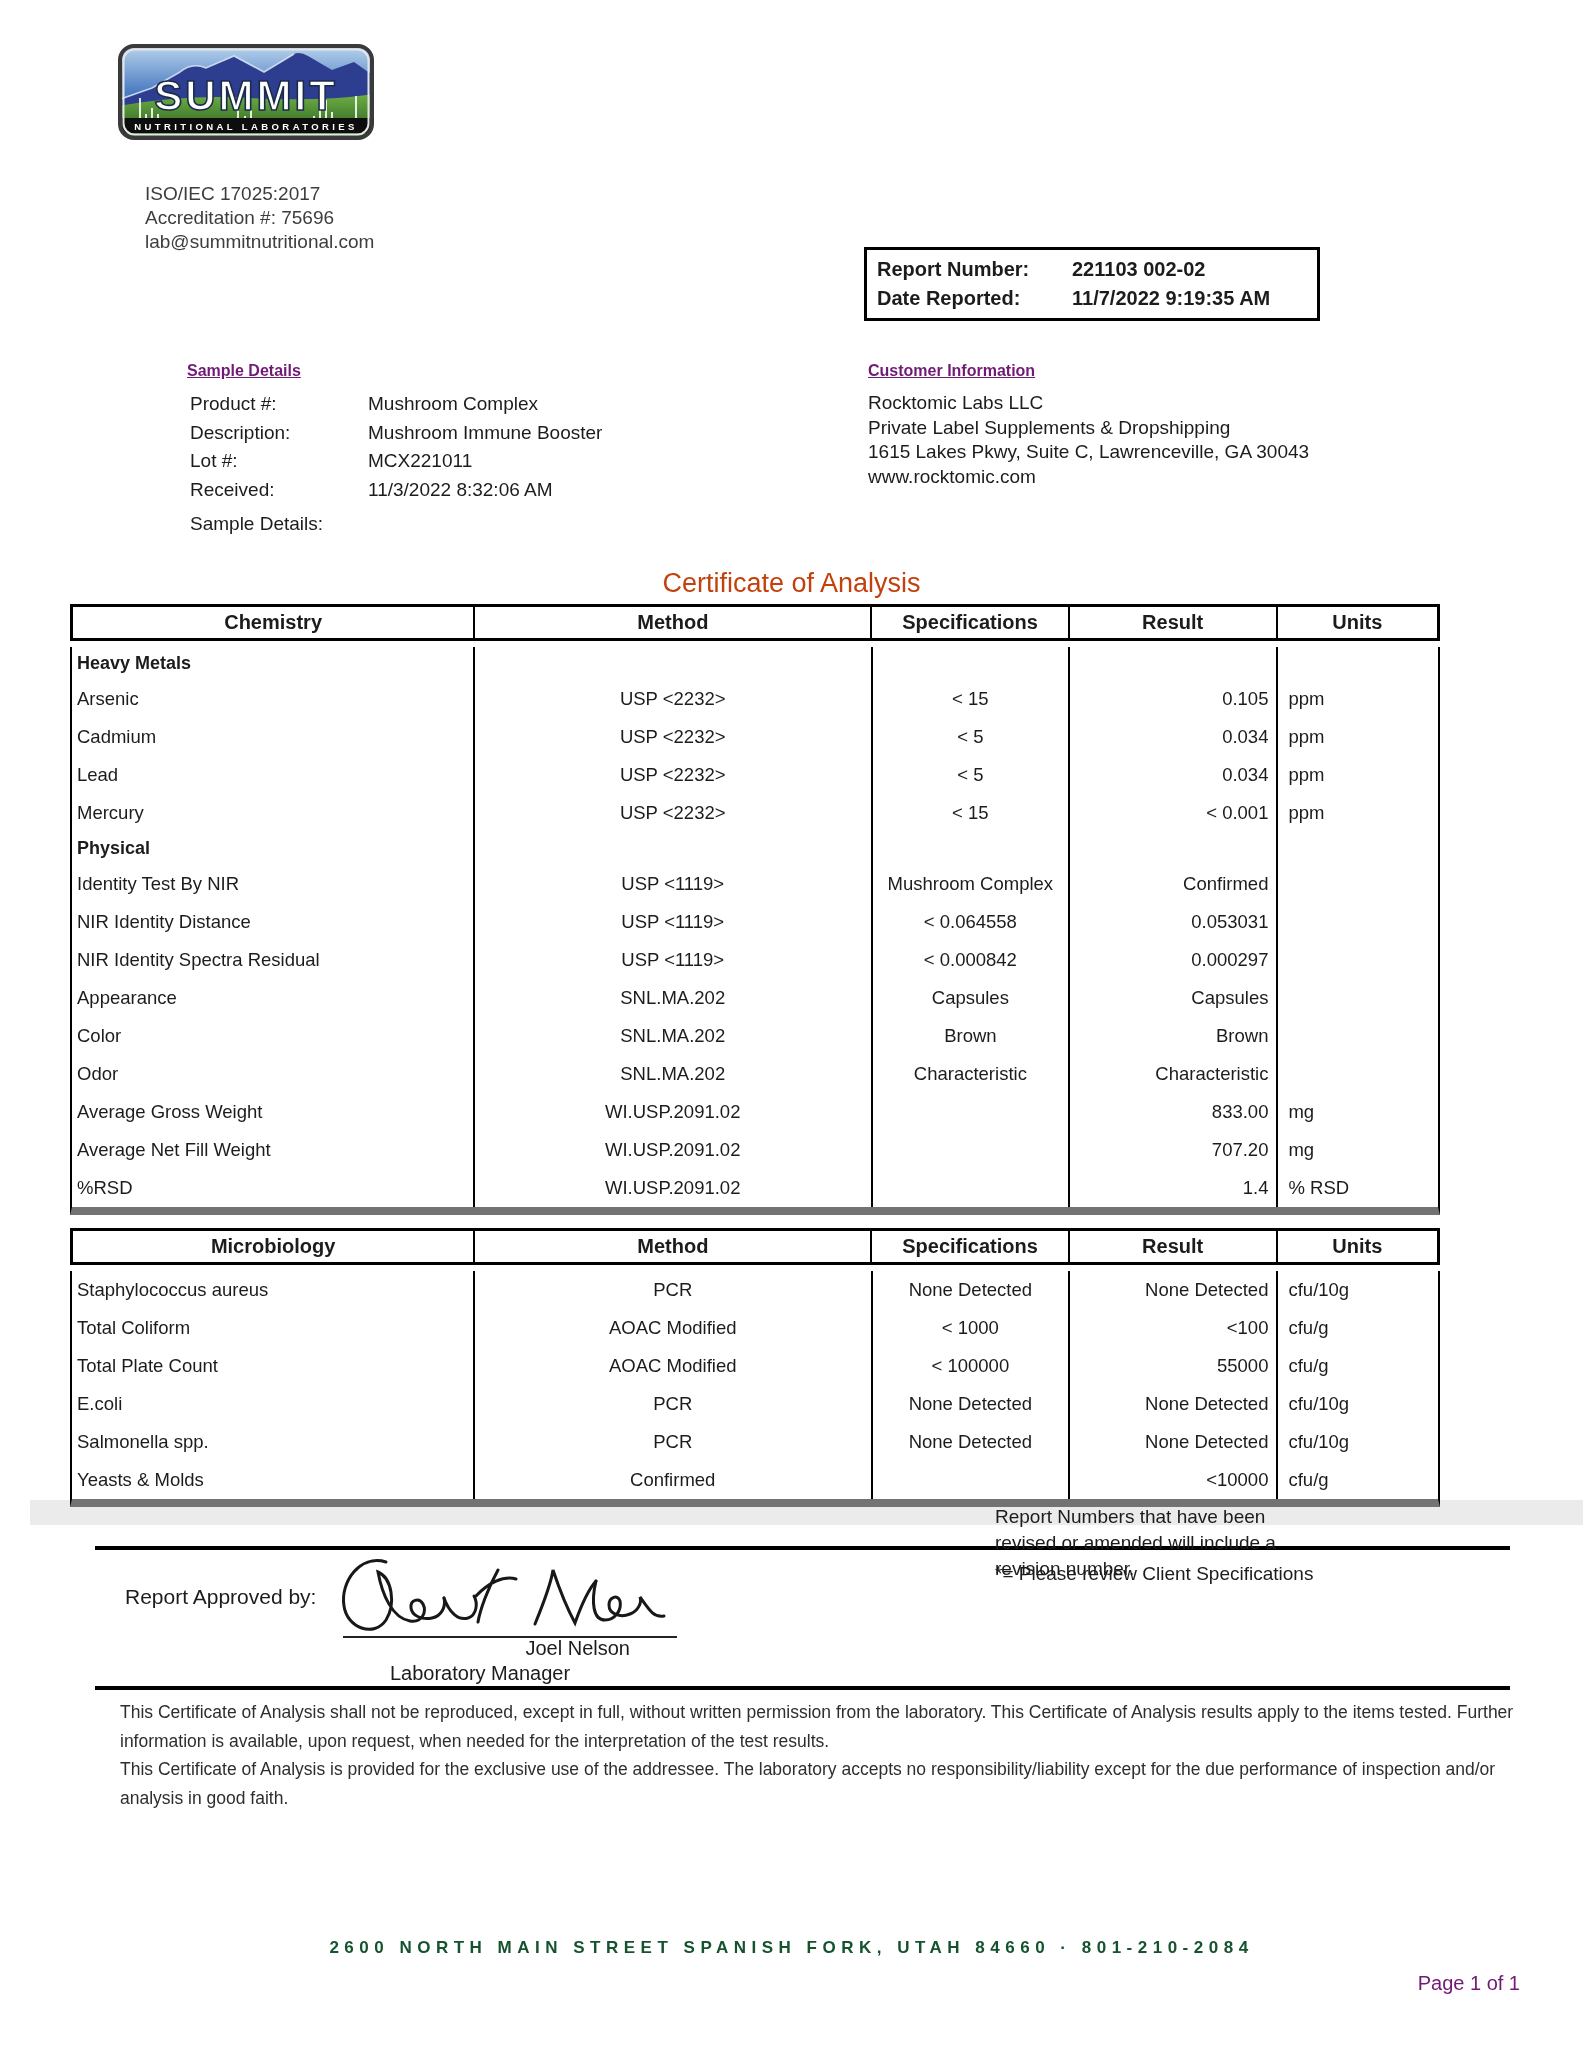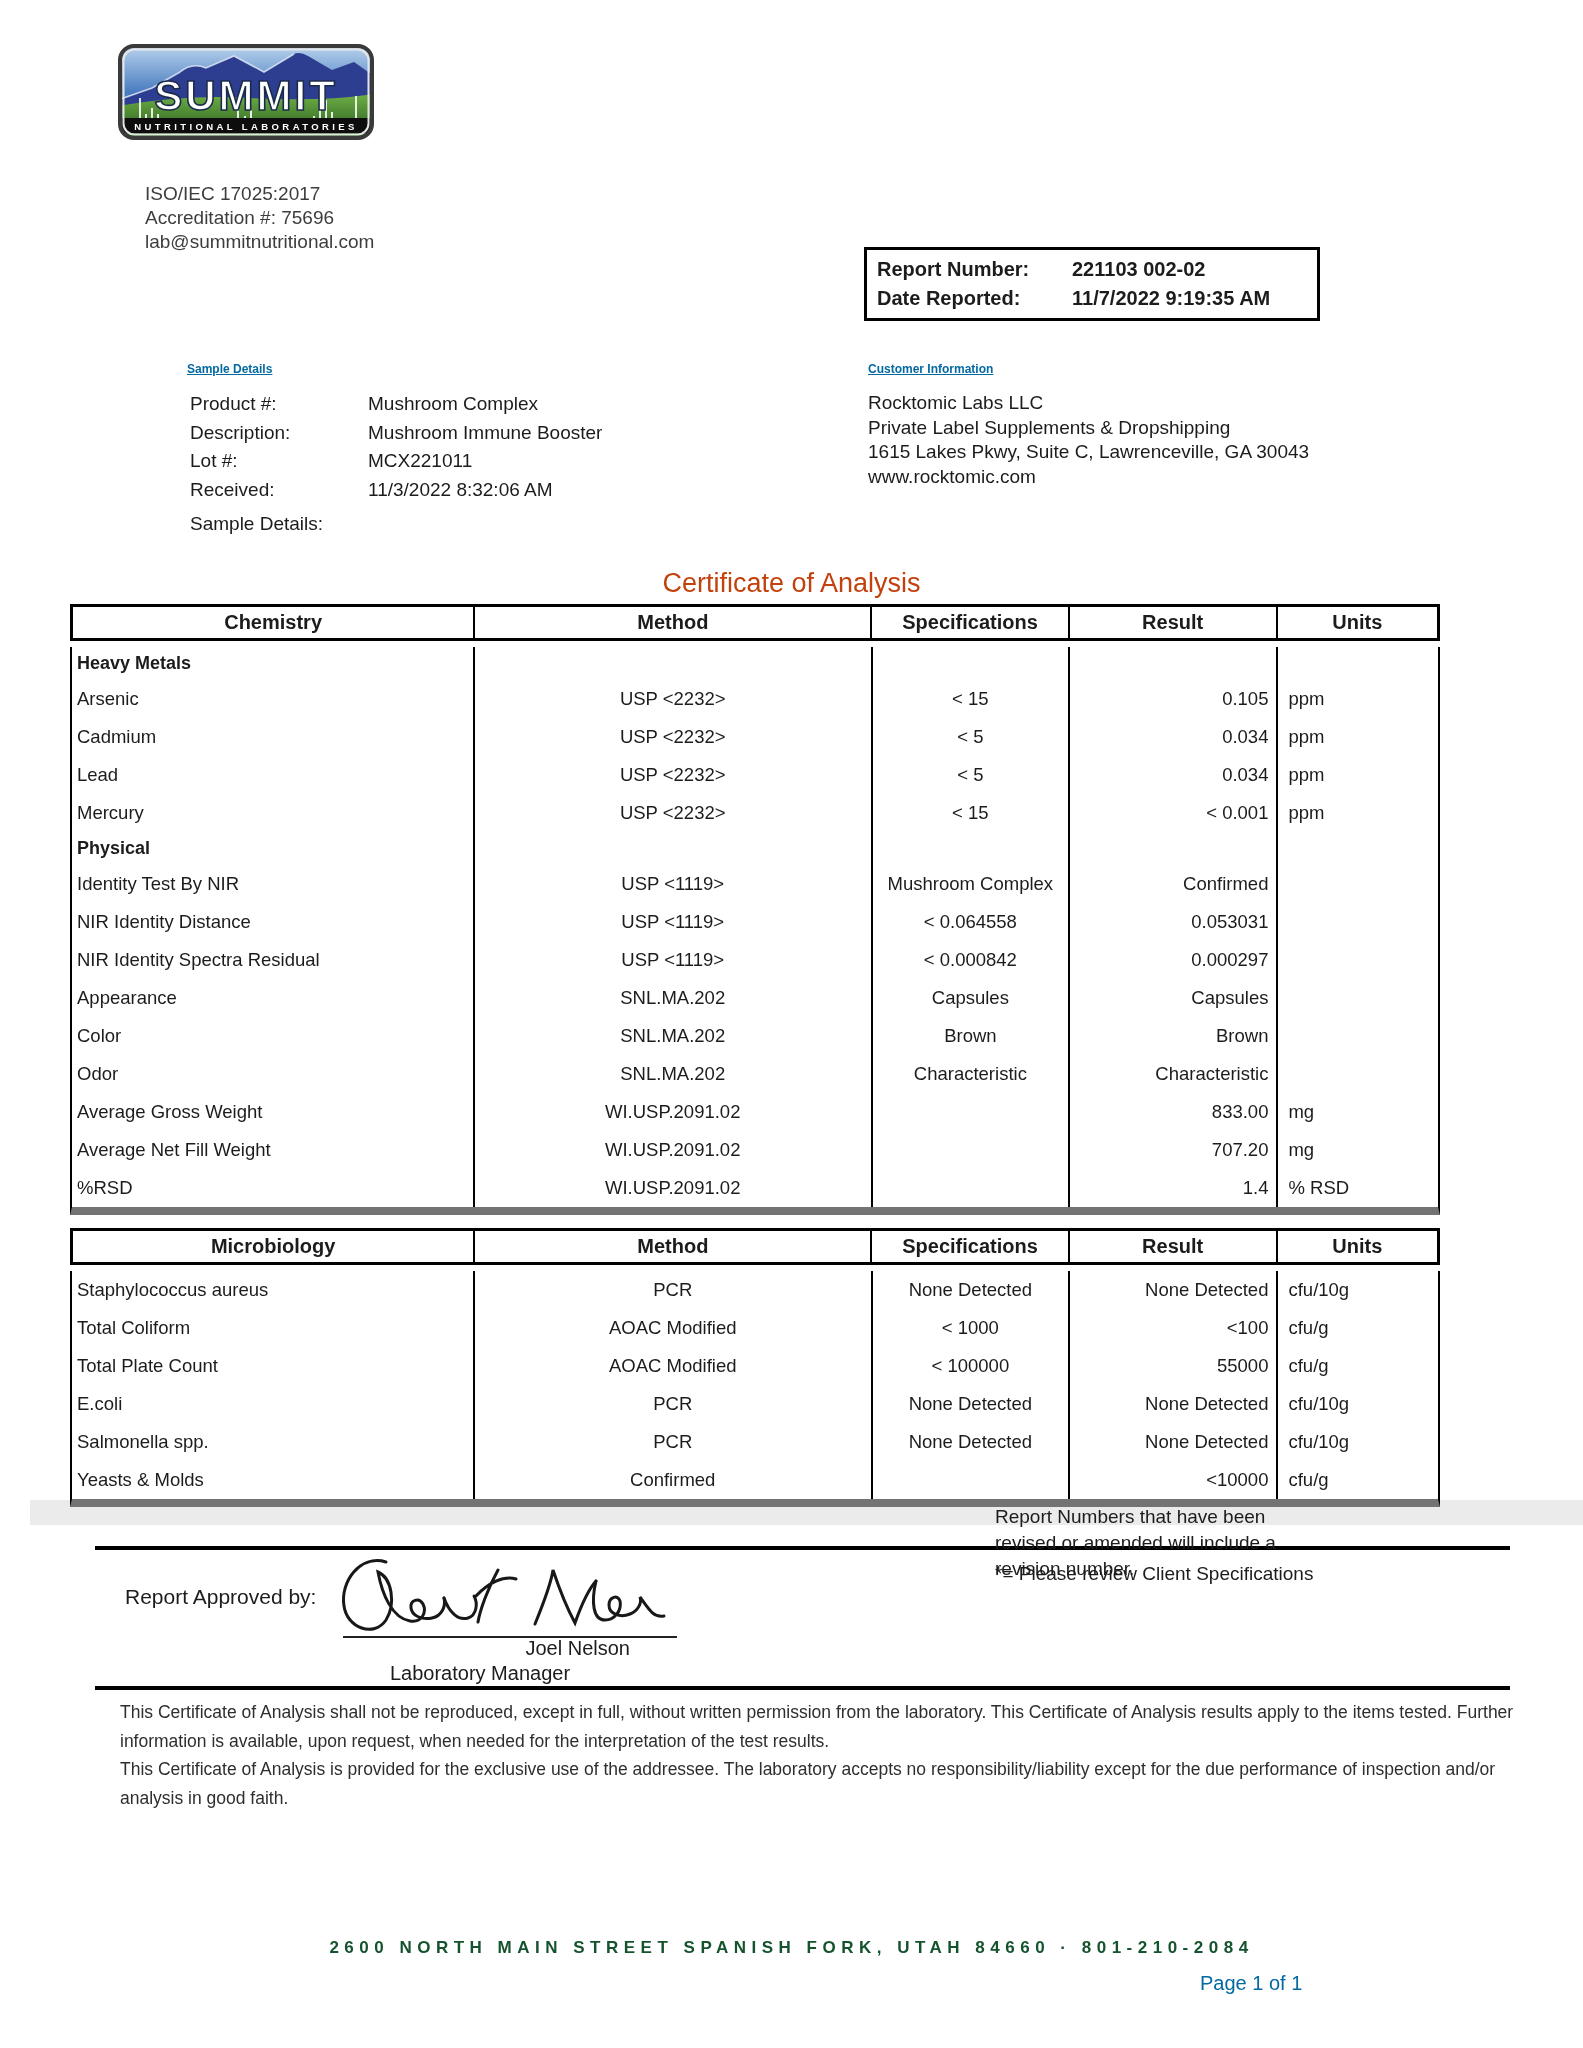--- a/index.html
+++ b/index.html
@@ -8,21 +8,21 @@
   .abs{position:absolute;}
 
   
   .lab-lines{left:145px;top:182px;font-size:19px;line-height:24px;color:#3d3d3d;}
 
   
   .report-box{left:864px;top:247px;width:456px;border:3px solid #000;box-sizing:border-box;
               padding:5px 10px;background:#fff;}
   .report-row{display:grid;grid-template-columns:195px 1fr;font-size:20px;font-weight:bold;line-height:29px;}
 
-  .sec-heading{font-size:12px;font-weight:bold;text-decoration:underline;color:#0369a1;}
+  .sec-heading{font-size:16px;font-weight:bold;text-decoration:underline;color:#701a75;}
 
   .kv-row{display:grid;grid-template-columns:178px 1fr;font-size:19px;line-height:28.5px;}
   .cust-line{font-size:19px;line-height:24.5px;}
 
   .coa-title{left:0;top:568px;width:1583px;text-align:center;font-size:27px;color:#c2410c;}
 
   
   .coa-table{left:70px;width:1370px;}
   .t-head{display:grid;grid-template-columns:404fr 399fr 198fr 209fr 160fr;
           border:3px solid #000;box-sizing:border-box;background:#fff;margin-bottom:6px;}
@@ -49,21 +49,21 @@
   .sig-name{left:330px;top:1633px;width:300px;text-align:right;font-size:20px;}
   .sig-role{left:318px;top:1658px;width:324px;text-align:center;font-size:20px;}
 
   .note1{left:995px;top:1563px;font-size:19px;}
   .note2{left:995px;top:1504px;width:330px;font-size:19px;line-height:26px;}
 
   .disclaimer{left:120px;top:1698px;width:1395px;font-size:17.5px;line-height:28.5px;color:#2e2e2e;}
 
   .footer-address{left:0;top:1938px;width:1583px;text-align:center;color:#14532d;
                   font-size:17px;font-weight:bold;letter-spacing:5.5px;text-transform:uppercase;}
-  .page-num{left:1200px;top:1972px;width:320px;font-size:20px;color:#0369a1;}
+  .page-num{left:1200px;top:1972px;width:320px;text-align:right;font-size:20px;color:#701a75;}
 </style>
 </head>
 <body>
 
 <div class="page">
 
   <div class="abs" style="left:118px;top:44px;width:256px;height:96px;">
     <svg width="256" height="96" viewBox="0 0 256 96">
       <defs>
         <linearGradient id="sky" x1="0" y1="0" x2="0" y2="1">

